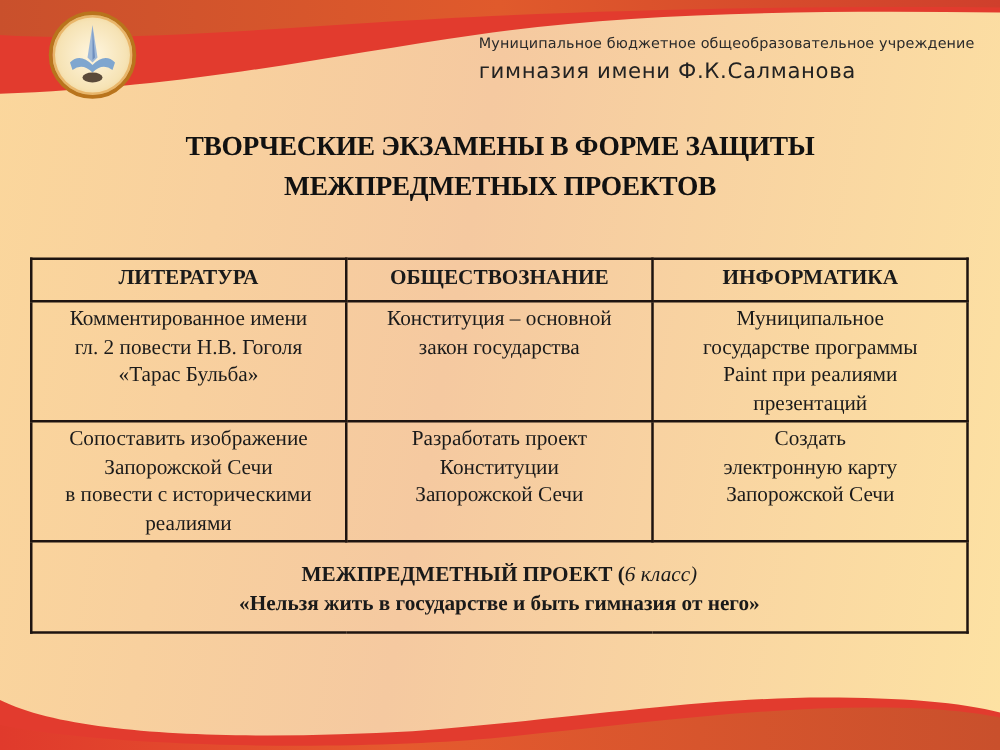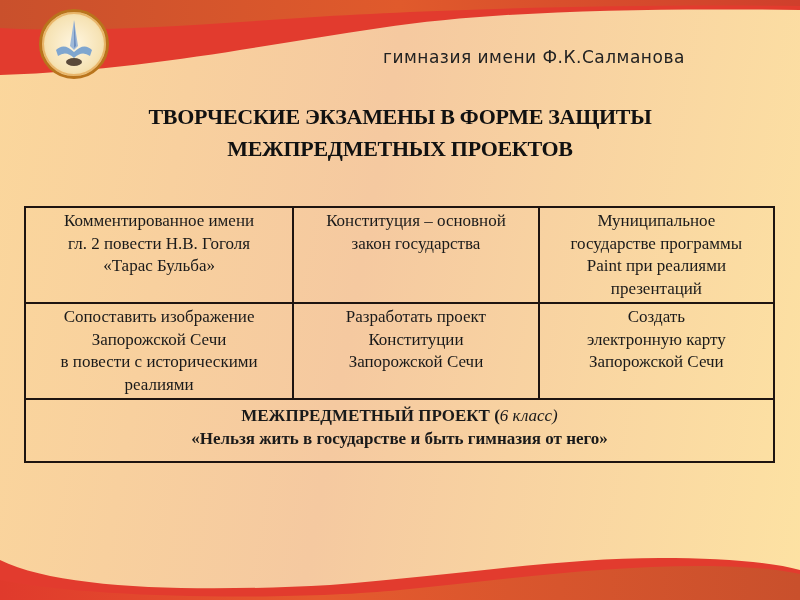--- a/index.html
+++ b/index.html
@@ -21,21 +21,21 @@
   .title { position:absolute; left:0; top:101px; width:800px; text-align:center;
     font-weight:bold; font-size:22px; line-height:32px; color:#111; letter-spacing:-0.3px; }
   table { position:absolute; left:24px; top:206px; width:751px; border-collapse:collapse;
     font-size:17px; color:#1a1a1a; }
   td, th { border:2px solid #1e1410; text-align:center; vertical-align:top;
     padding:2px 4px; line-height:22.5px; }
   th { font-weight:bold; font-size:17px; height:26px; padding:3px 4px; }
   .c1 { width:250px; } .c2 { width:241px; } .c3 { width:250px; }
   .r1 td { height:88px; }
   .r2 td { height:88px; }
-  .r3 td { height:54px; padding-top:5px; }
+  .r3 td { height:54px; padding-top:15px; }
   .bold { font-weight:bold; }
   .ital { font-style:italic; font-weight:normal; }
 </style>
 </head>
 <body>
 
 <div class="slide">
 
   <svg class="top-wave" viewBox="0 0 800 80" preserveAspectRatio="none">
     <defs>
@@ -51,29 +51,35 @@
 
   <div class="logo">
     <svg width="64" height="64" viewBox="0 0 64 64">
       <polygon points="32,8 36,34 32,38 28,34" fill="#9fb9d8"></polygon>
       <polygon points="32,8 34,34 32,36" fill="#6f8fbf"></polygon>
       <path d="M14,38 Q22,30 32,40 Q42,30 50,38 L48,44 Q40,38 32,46 Q24,38 16,44 Z" fill="#7fa6cf"></path>
       <ellipse cx="32" cy="50" rx="8" ry="4" fill="#5a4a3a"></ellipse>
     </svg>
   </div>
 
+  <div class="inst-line1">Муниципальное бюджетное общеобразовательное учреждение</div>
   <div class="inst-line2">гимназия имени Ф.К.Салманова</div>
 
   <div class="title">
     <div>ТВОРЧЕСКИЕ ЭКЗАМЕНЫ В ФОРМЕ ЗАЩИТЫ</div>
     <div>МЕЖПРЕДМЕТНЫХ ПРОЕКТОВ</div>
   </div>
 
   <table>
     <tbody>
+        <tr>
+      <th class="c1">ЛИТЕРАТУРА</th>
+      <th class="c2">ОБЩЕСТВОЗНАНИЕ</th>
+      <th class="c3">ИНФОРМАТИКА</th>
+    </tr>
     <tr class="r1">
       <td>
         <div>Комментированное имени</div>
         <div>гл. 2 повести Н.В. Гоголя</div>
         <div>«Тарас Бульба»</div>
       </td>
       <td>
         <div>Конституция – основной</div>
         <div>закон государства</div>
       </td>

